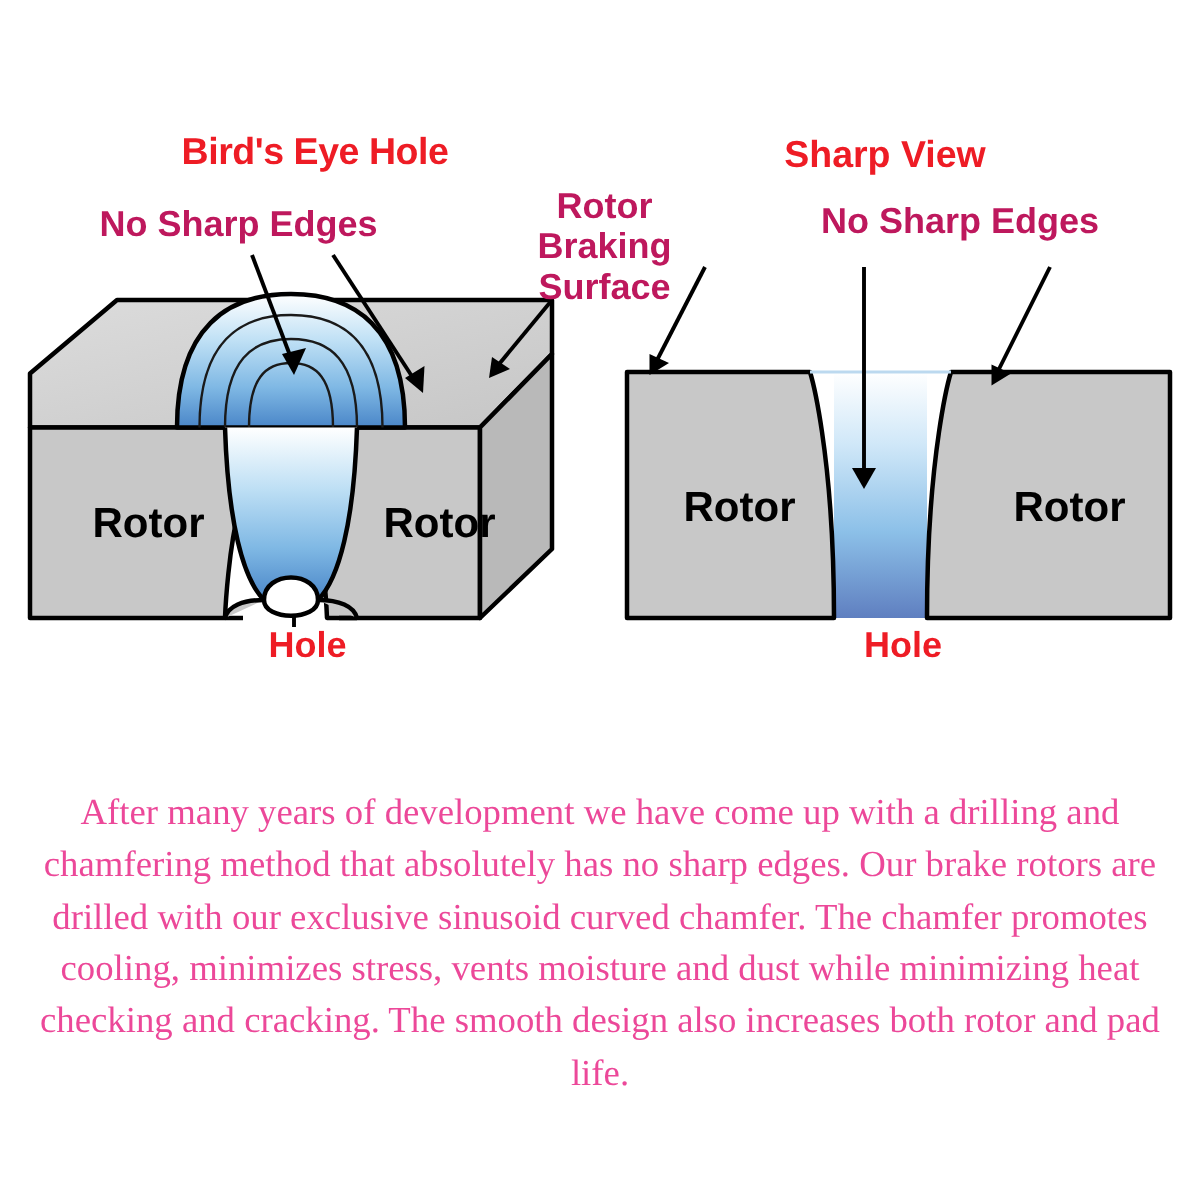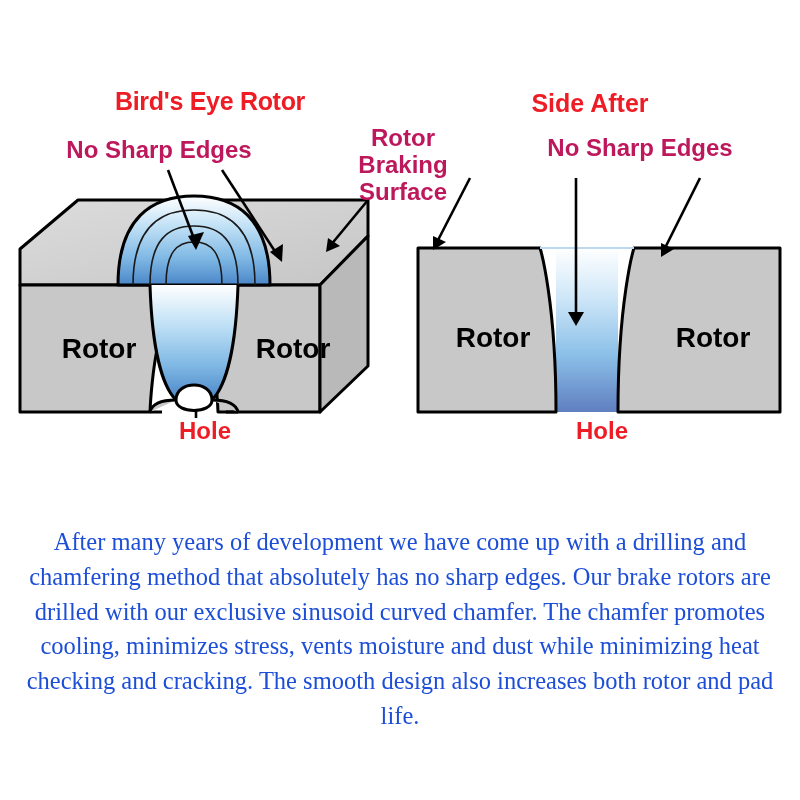--- a/index.html
+++ b/index.html
@@ -102,21 +102,21 @@
 
   .caption {
     position: absolute;
     left: 8px;
     top: 525px;
     width: 784px;
     font-family: "Liberation Serif", serif;
     font-size: 24.5px;
     line-height: 1.42;
     text-align: center;
-    color: #1d4ed8;
+    color: #ec4899;
   }
 </style>
 </head>
 <body>
 
 <div id="stage">
 
   <div class="diagram-area">
 
     <svg class="fig" width="800" height="480" viewBox="0 0 800 480">
@@ -213,22 +213,22 @@
       <g stroke="#000000" stroke-width="2.6" fill="none">
         <line x1="576" y1="178" x2="576" y2="318"></line>
         <polygon points="576,326 568,312 584,312" fill="#000000" stroke="none"></polygon>
       </g>
       <g stroke="#000000" stroke-width="2.6" fill="none">
         <line x1="700" y1="178" x2="664" y2="250"></line>
         <polygon points="661,257 661,243 674,249" fill="#000000" stroke="none"></polygon>
       </g>
     </svg>
 
-    <div class="label red title-be">Bird's Eye Rotor</div>
-    <div class="label red title-sv">Side After</div>
+    <div class="label red title-be">Bird's Eye Hole</div>
+    <div class="label red title-sv">Sharp View</div>
 
     <div class="label lbl-nse-left">No Sharp Edges</div>
     <div class="label lbl-rotor-surface">Rotor
 Braking
 Surface</div>
     <div class="label lbl-nse-right">No Sharp Edges</div>
 
     <div class="label red lbl-hole-left">Hole</div>
     <div class="label red lbl-hole-right">Hole</div>
 

